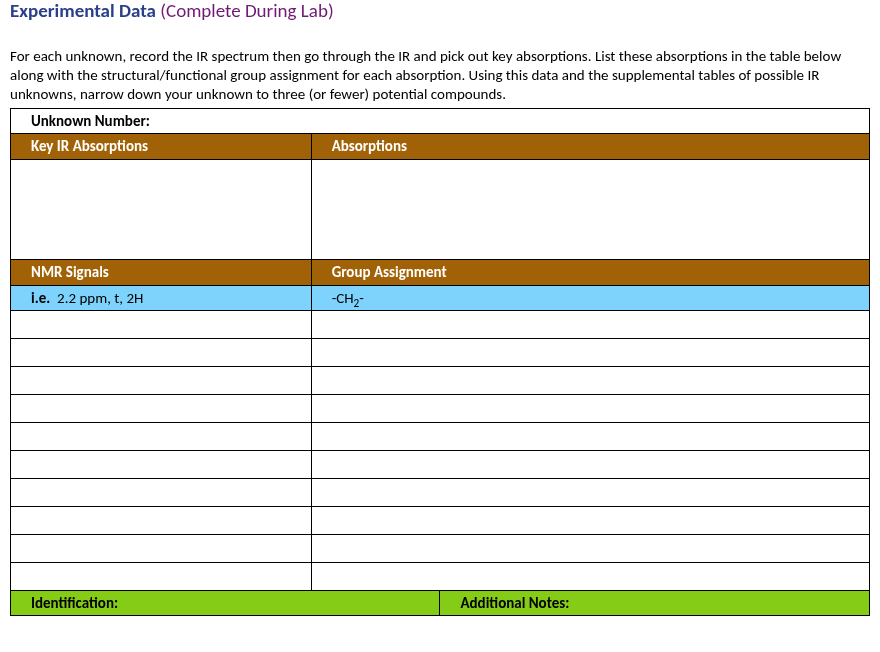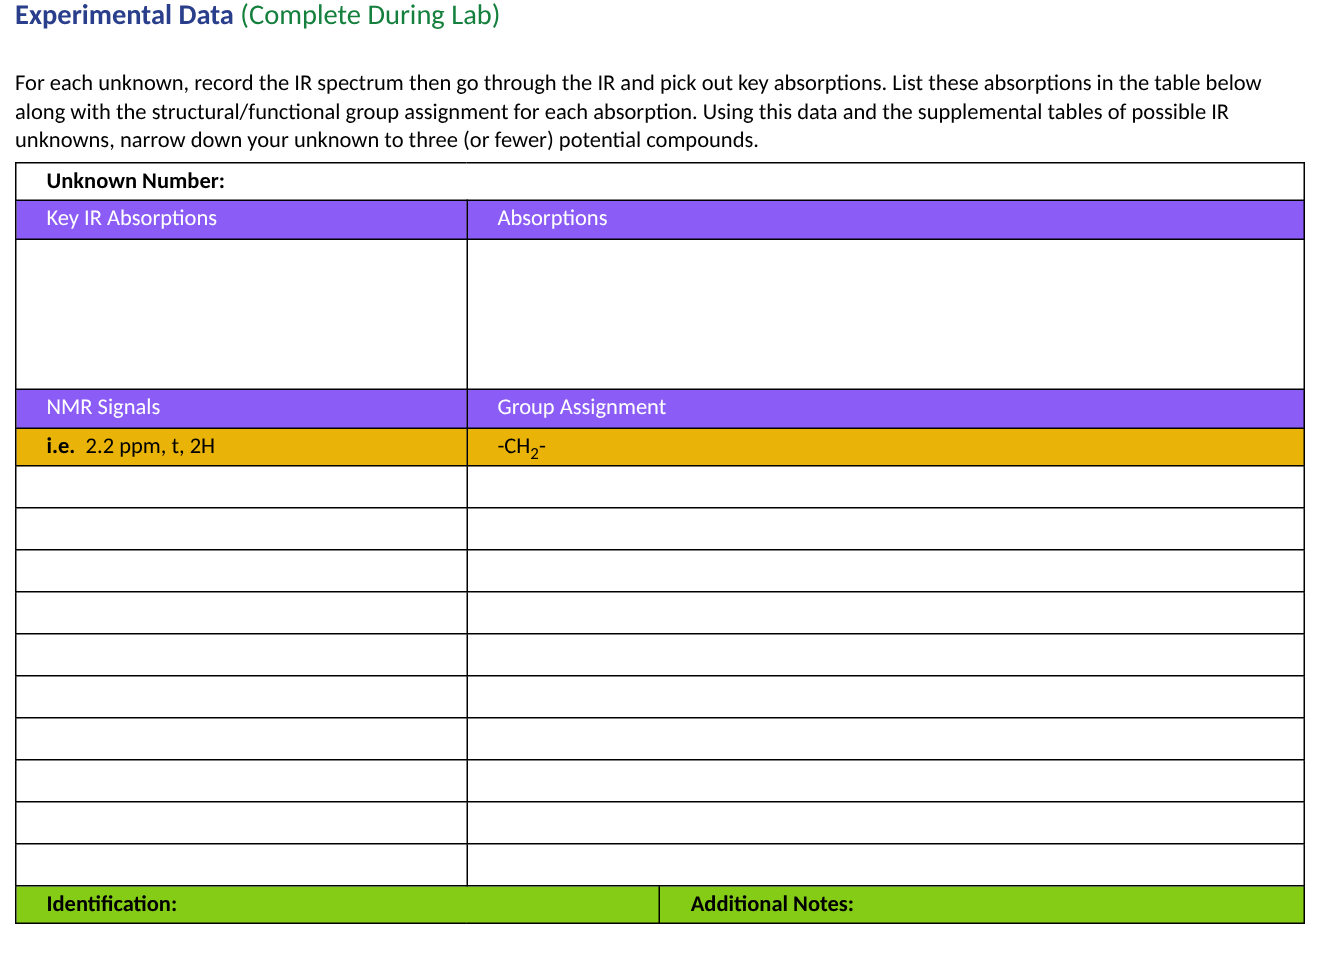--- a/index.html
+++ b/index.html
@@ -16,21 +16,21 @@
     margin: 0 0 2px 0;
     font-size: 19px;
     line-height: 1.2;
   }
   .heading .blue {
     color: #2a3f8b;
     font-weight: 700;
     margin-top: 40px;
   }
   .heading .rest {
-    color: #15803d;
+    color: #701a75;
     font-weight: 400;
   }
   .intro {
     font-size: 15px;
     line-height: 1.28;
     color: #000;
     margin-bottom: 4px;
     margin-top: 24px;
   }
   table.data {
@@ -44,32 +44,32 @@
     text-align: left;
     vertical-align: top;
     font-size: 15px;
   }
   .unknown-row td {
     font-weight: 700;
     height: 24px;
     background: #fff;
   }
   .hdr td {
-    background: #8b5cf6;
+    background: #a16207;
     color: #fff;
-    font-weight: 400;
+    font-weight: 700;
     height: 26px;
     vertical-align: middle;
   }
   td.ir-blank {
     height: 100px;
     background: #fff;
   }
   .example-row td {
-    background: #eab308;
+    background: #7dd3fc;
     height: 24px;
   }
   .example-row .ie {
     font-weight: 700;
   }
   td.nmr-blank {
     height: 28px;
     background: #fff;
   }
   .ident-row td {

